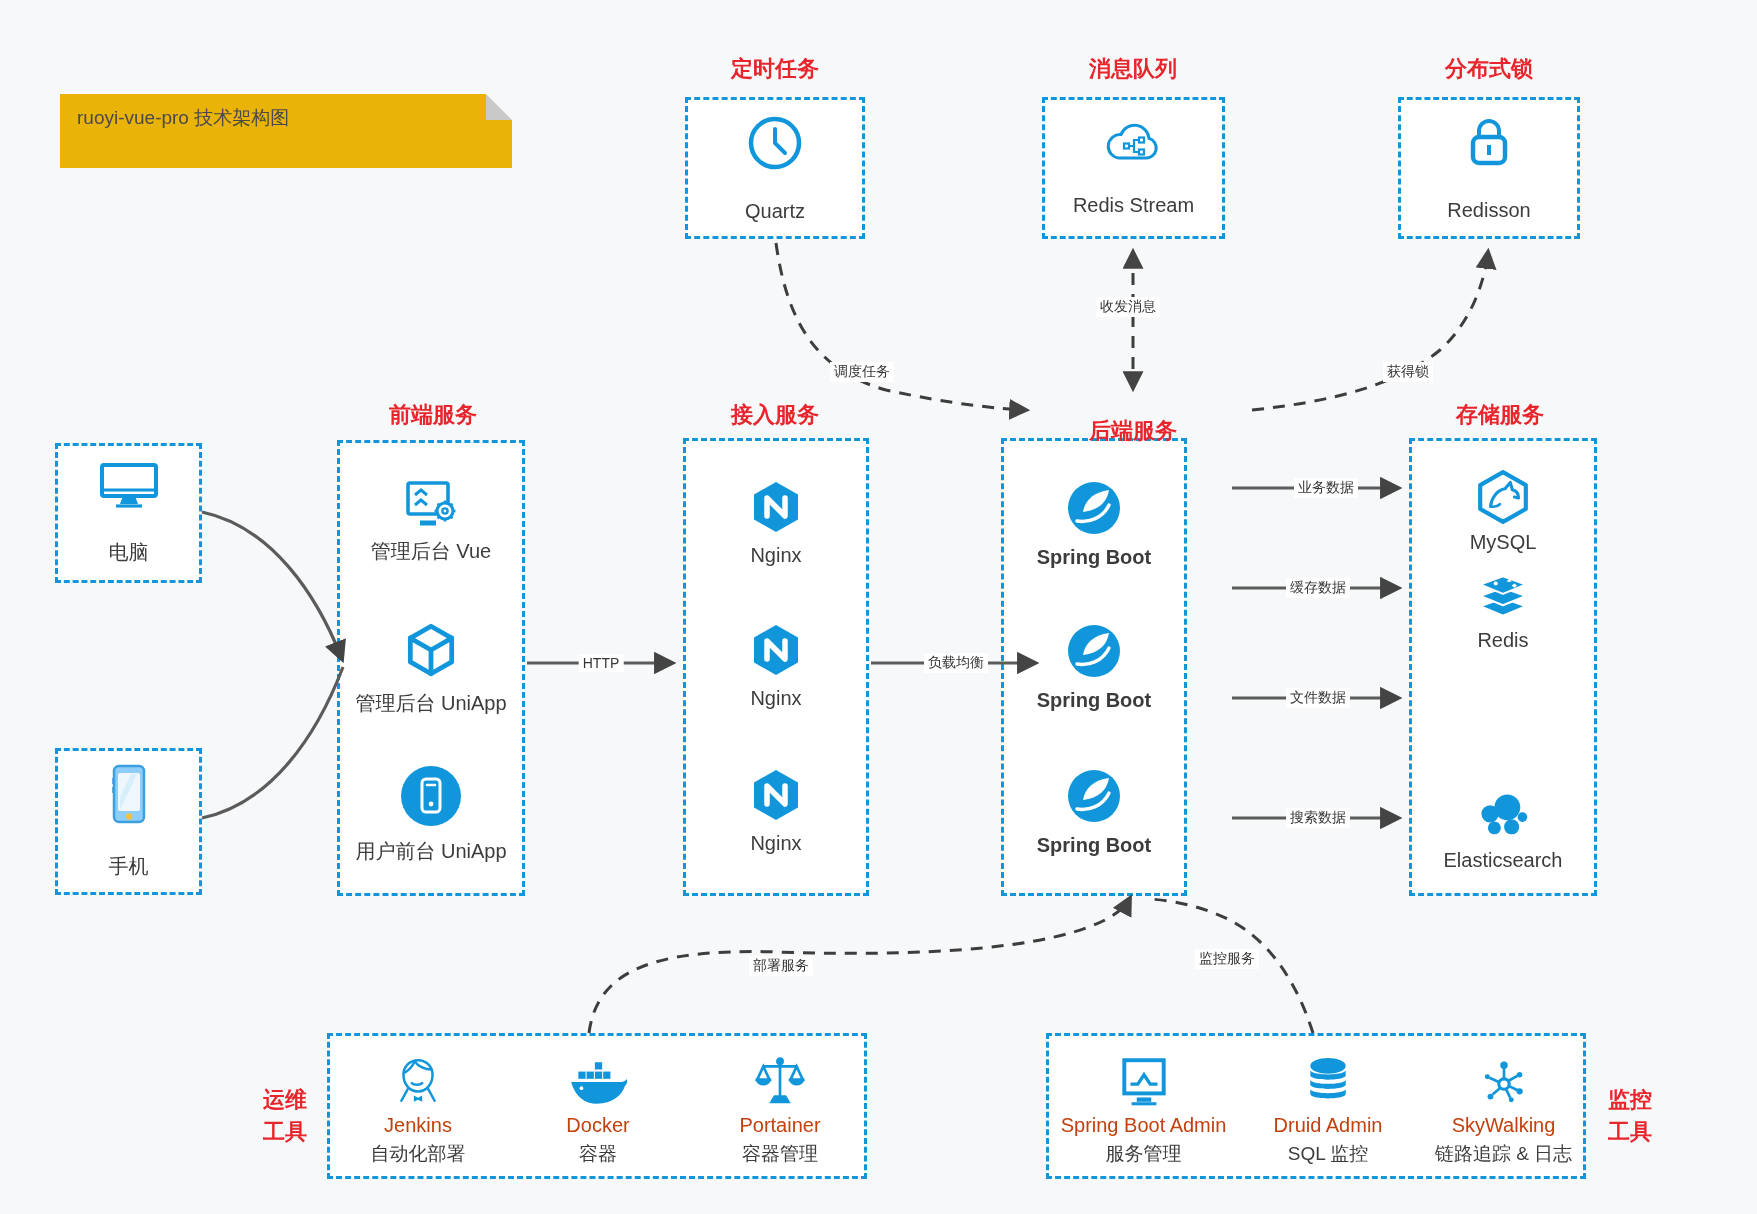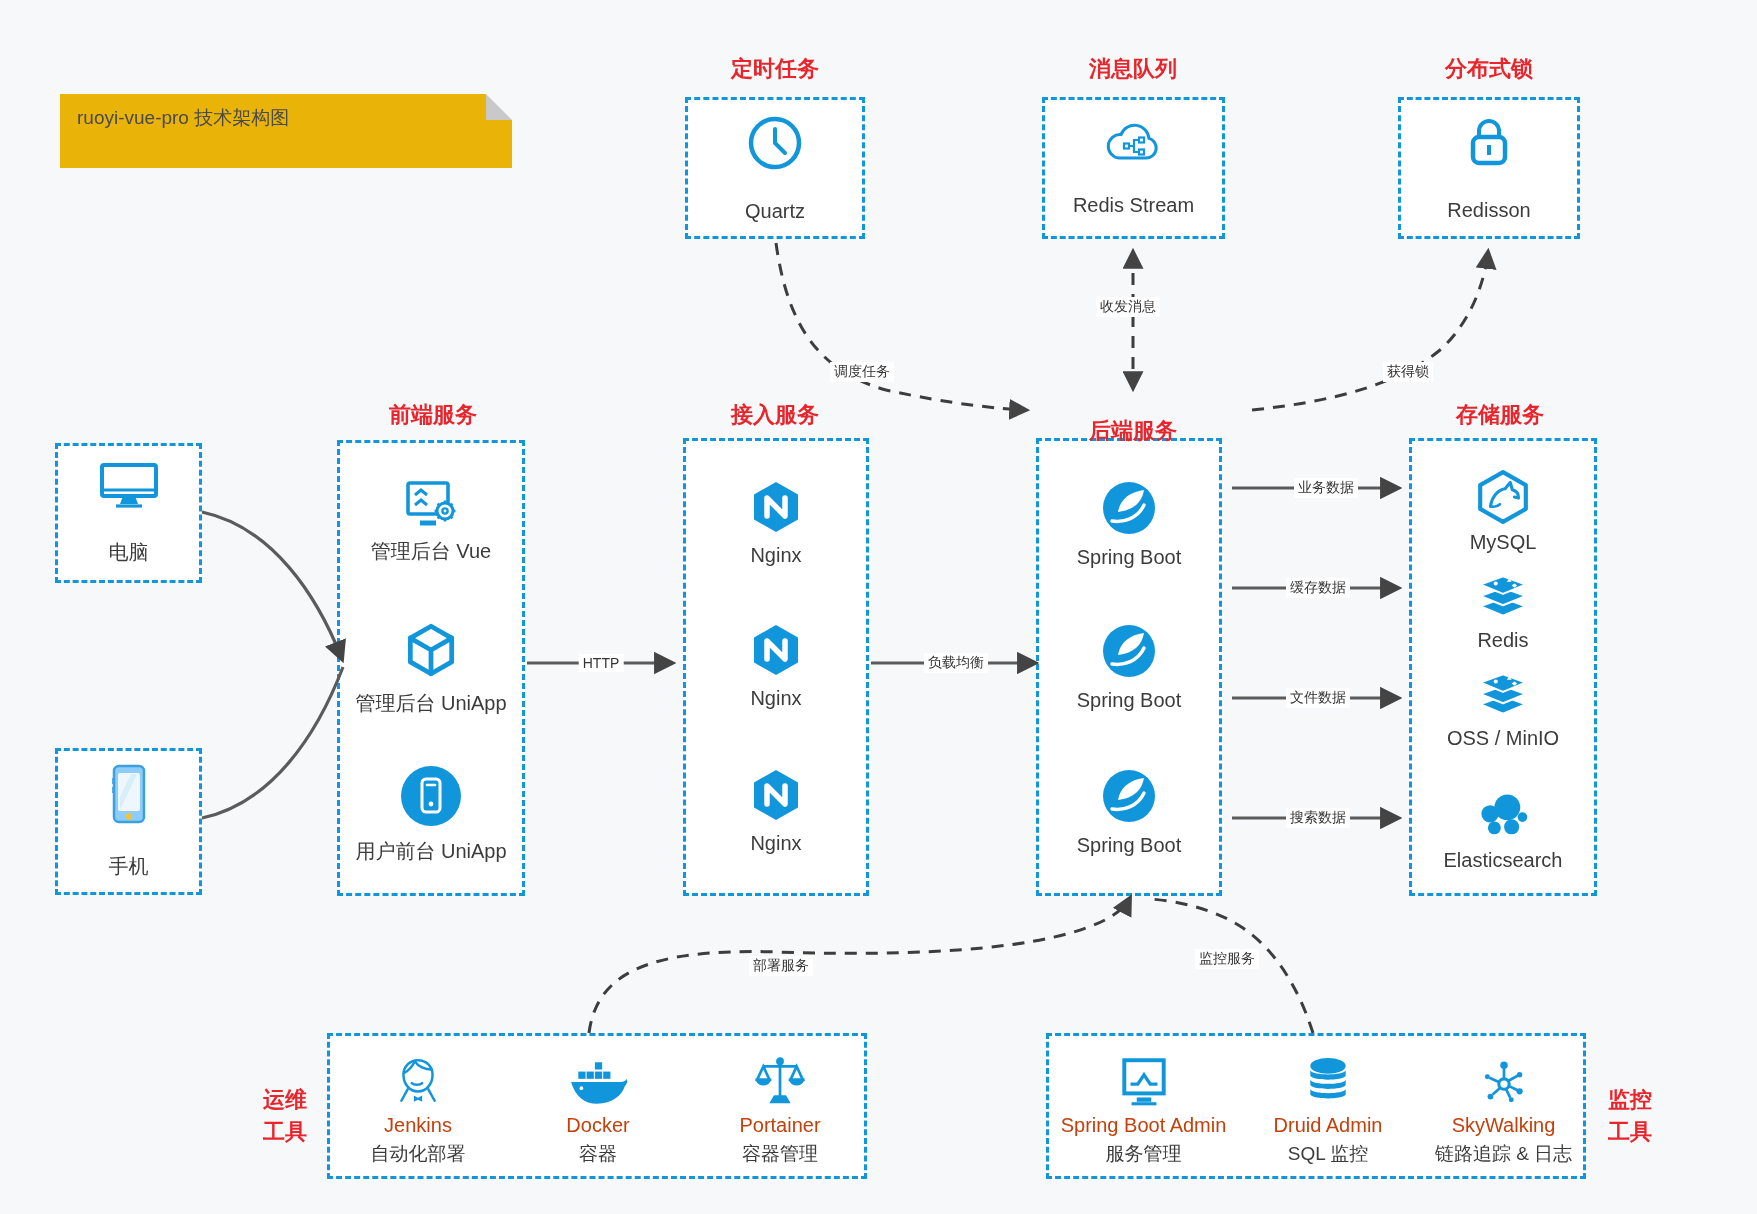--- a/index.html
+++ b/index.html
@@ -190,21 +190,21 @@
       <span class="ic">
         <svg width="56" height="56" viewBox="0 0 56 56">
           <polygon points="28,3 50,15.5 50,40.5 28,53 6,40.5 6,15.5" fill="#1296db"></polygon>
           <path d="M19 37V19l18 18V19" fill="none" stroke="#fff" stroke-width="5.5" stroke-linecap="round" stroke-linejoin="round"></path>
         </svg>
         </span>
       <span class="node-label">Nginx</span>
     </div>
   </div>
 
-  <div class="dbox" style="left:1036px;top:438px;width:186px;height:458px;">
+  <div class="dbox" style="left:1001px;top:438px;width:186px;height:458px;font-weight:bold;">
     <div class="vitem" style="top:38px;">
       <span class="ic">
         <svg width="58" height="58" viewBox="0 0 58 58">
           <circle cx="29" cy="29" r="26" fill="#1296db"></circle>
           <path d="M44 11c-2 12-10 20-26 22 2-12 11-20 26-22z" fill="#fff"></path>
           <path d="M12 42c12 2 26-3 32-16" fill="none" stroke="#fff" stroke-width="3.4" stroke-linecap="round"></path>
         </svg>
         </span>
       <span class="node-label">Spring Boot</span>
     </div>
@@ -250,37 +250,20 @@
             <path d="M27 5l22 8-22 9-22-9z"></path>
           </g>
           <g fill="#fff">
             <circle cx="20" cy="12" r="2"></circle>
             <path d="M33 7l2.4 3.4h-4.8z"></path>
             <path d="M38 12l2.6 2-2.6 2-2.6-2z"></path>
           </g>
         </svg>
         </span>
       <span class="node-label">Redis</span>
-    </div>
-    <div class="vitem" style="top:228px;gap:6px;">
-      <span class="ic">
-        <svg width="56" height="52" viewBox="0 0 54 50">
-          <g fill="#1296db" stroke="#fff" stroke-width="2" stroke-linejoin="round">
-            <path d="M27 26l22 8-22 9-22-9z"></path>
-            <path d="M27 16l22 8-22 9-22-9z"></path>
-            <path d="M27 5l22 8-22 9-22-9z"></path>
-          </g>
-          <g fill="#fff">
-            <circle cx="20" cy="12" r="2"></circle>
-            <path d="M33 7l2.4 3.4h-4.8z"></path>
-            <path d="M38 12l2.6 2-2.6 2-2.6-2z"></path>
-          </g>
-        </svg>
-        </span>
-      <span class="node-label">OSS / MinIO</span>
     </div>
     <div class="vitem" style="top:348px;gap:6px;">
       <span class="ic">
         <svg width="54" height="54" viewBox="0 0 50 50" fill="#1296db">
           <circle cx="29" cy="17" r="12"></circle>
           <circle cx="13" cy="23" r="8"></circle>
           <circle cx="17" cy="36" r="6"></circle>
           <circle cx="33" cy="35" r="7"></circle>
           <circle cx="43" cy="26" r="4.5"></circle>
         </svg>

